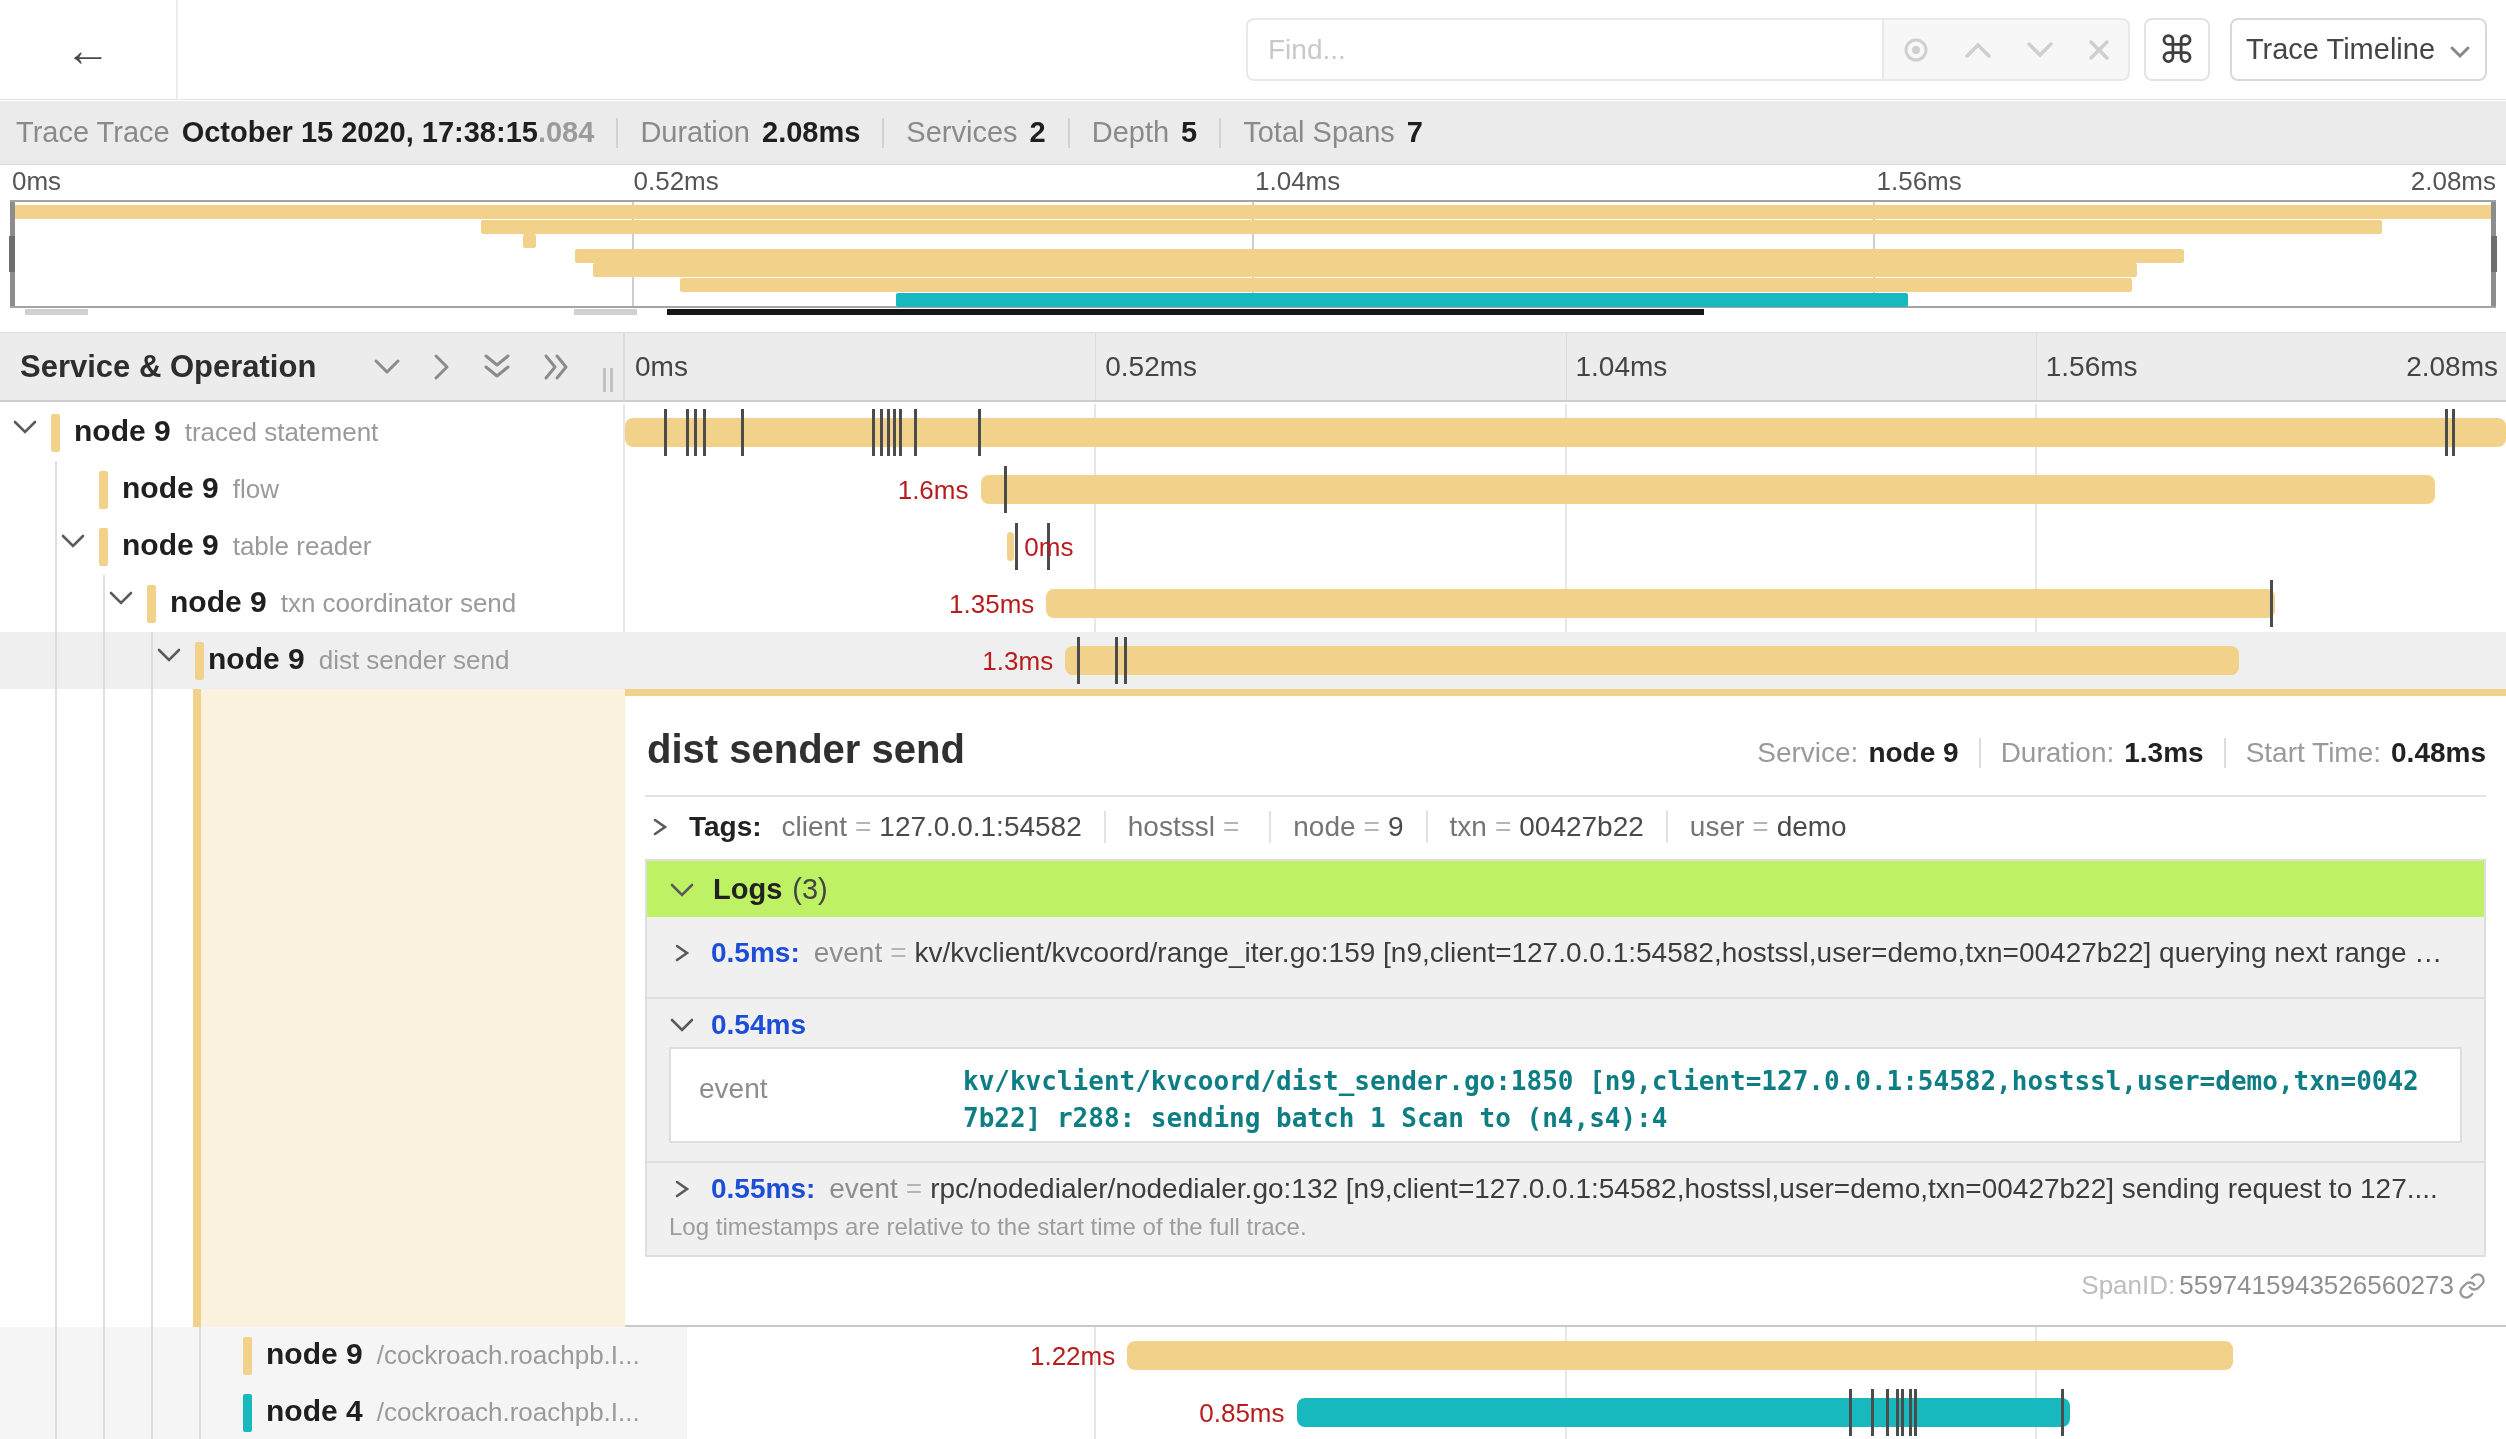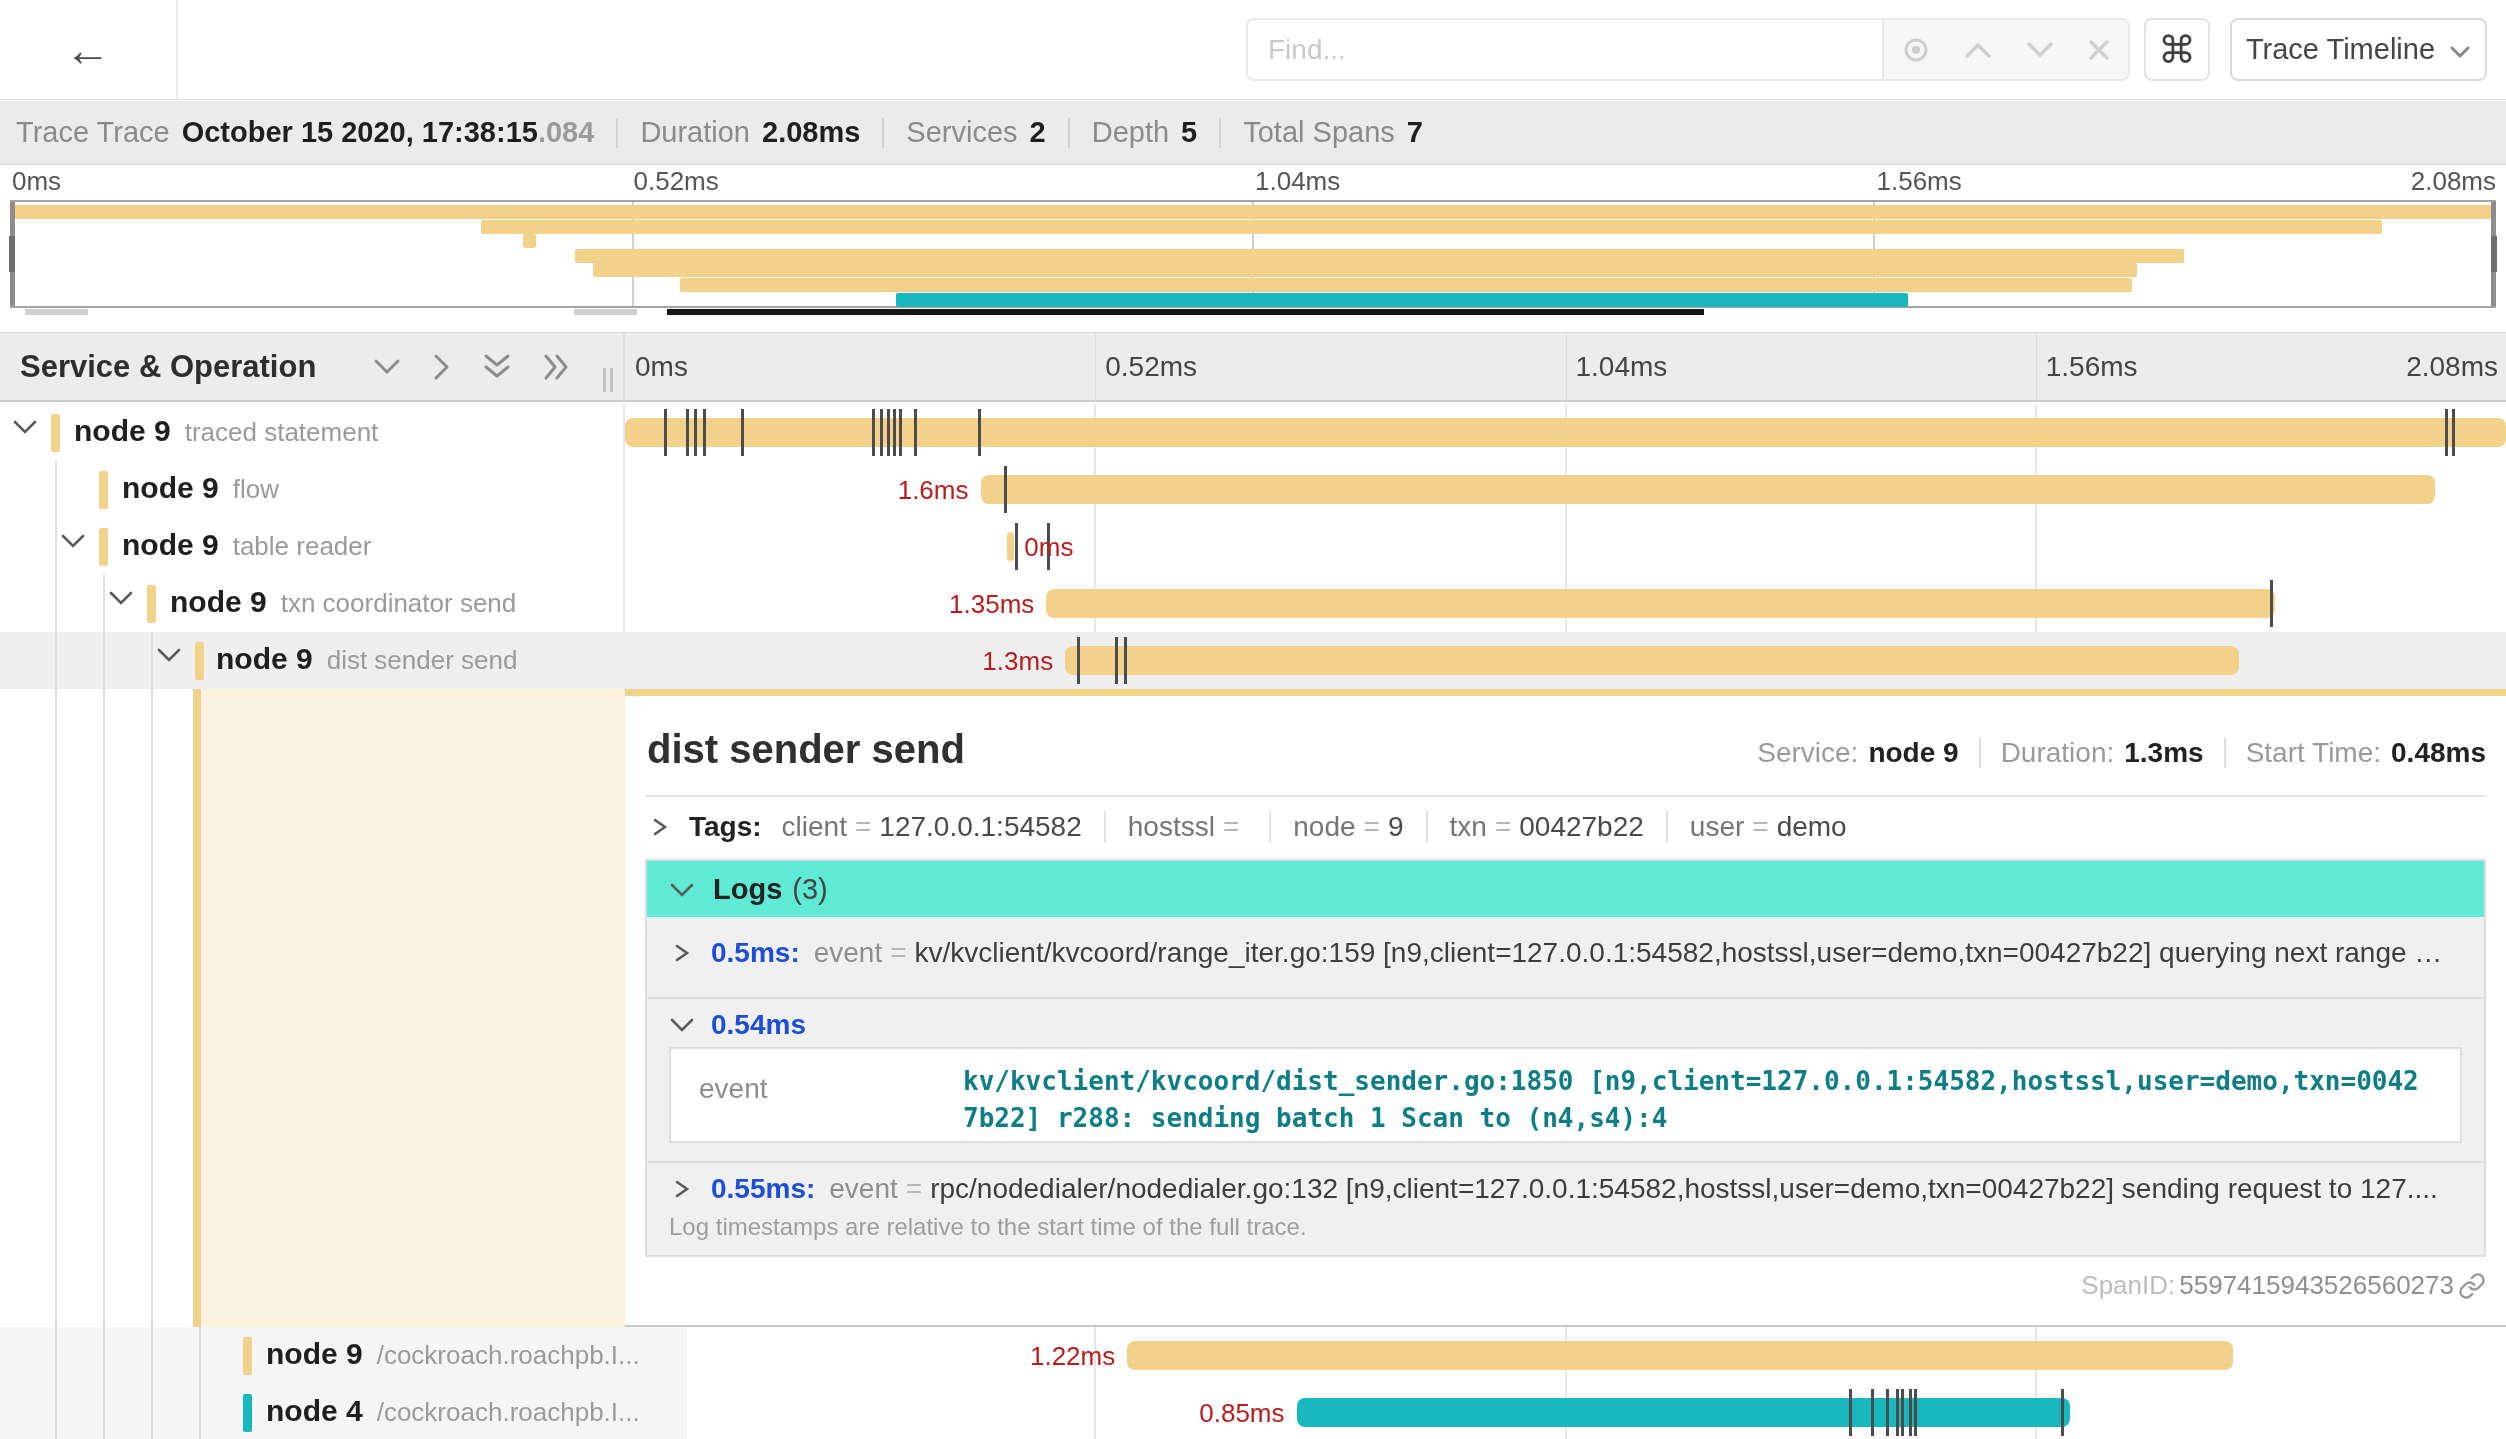--- a/index.html
+++ b/index.html
@@ -98,21 +98,21 @@
   #dp-tags { position:absolute; left:22px; top:122px; display:flex; align-items:center; font-size:28px; cursor:pointer; }
   #dp-tags .chev { color:#8a8a8a; margin-right:16px; }
   #dp-tags .tags-label { font-weight:bold; color:#222; margin-right:20px; }
   .tag-item { display:flex; align-items:center; color:#757575; white-space:nowrap; }
   .tag-item b { font-weight:normal; color:#4a4a4a; }
   .tag-eq { color:#b5b5b5; margin:0 8px; }
   .tag-sep { width:2px; height:32px; background:#e2e2e2; margin:0 22px; }
 
   #logs-box { position:absolute; left:20px; top:170px; width:1841px; height:398px; background:#f0f0f0;
     border:2px solid #dedede; }
-  #logs-hdr { position:absolute; left:0; top:0; right:0; height:56px; background:#5eead4;
+  #logs-hdr { position:absolute; left:0; top:0; right:0; height:56px; background:#bef264;
     display:flex; align-items:center; font-size:29px; cursor:pointer; }
   #logs-hdr .chev { color:#666; margin:0 18px 0 22px; }
   #logs-hdr .lbl { font-weight:bold; color:#222; margin-right:10px; }
   #logs-hdr .cnt { color:#444; }
   .log-line { position:absolute; left:0; right:0; font-size:28px; color:#3d3d3d; white-space:nowrap;
     overflow:hidden; cursor:pointer; }
   .log-line .chev { color:#8a8a8a; margin:0 16px 0 22px; }
   .log-line b { color:#1d4ed8; margin-right:14px; }
   .log-line .k { color:#8d8d8d; }
   .log-line .eq { color:#b5b5b5; margin:0 8px; }
@@ -352,21 +352,21 @@
       </div>
       <div class="span-row selected" style="top: 228px;">
         <div class="row-name">
           <div class="iguide" style="left: 55px;"></div>
           <div class="iguide" style="left: 103px;"></div>
           <div class="iguide" style="left: 151px;"></div>
           <div class="row-chev" style="left: 156px;"><svg width="26" height="18" viewBox="0 0 26 18">
               <polyline points="3,4 13,14 23,4" fill="none" stroke="#5a5a5a" stroke-width="2.6" stroke-linecap="round"></polyline>
             </svg></div>
           <div class="color-bar" style="left: 195px; background: rgb(242, 210, 139);"></div>
-          <div class="svc-label" style="left: 216px;">node 9<span class="op-label">dist sender send</span></div>
+          <div class="svc-label" style="left: 208px;">node 9<span class="op-label">dist sender send</span></div>
         </div>
         <div class="row-tl">
           <div class="span-bar" style="left: 23.4%; width: 62.4%; background: rgb(242, 210, 139);"></div>
           <div class="log-tick" style="left: calc(24.1% - 1px);"></div>
           <div class="log-tick" style="left: calc(26.1% - 1px);"></div>
           <div class="log-tick" style="left: calc(26.6% - 1px);"></div>
           <div class="dur-label" style="left: calc(23.4% - 12px); transform: translateX(-100%);">1.3ms</div>
         </div>
       </div>
       <div id="detail" style="top: 285px;">

